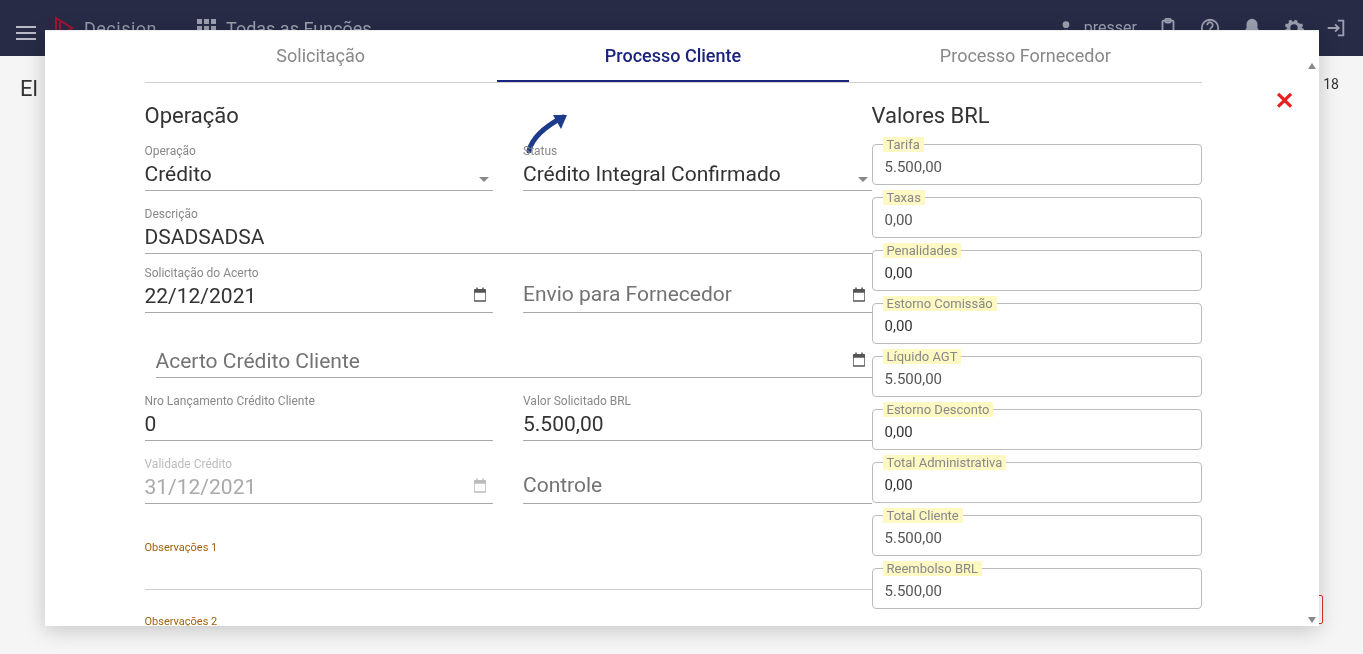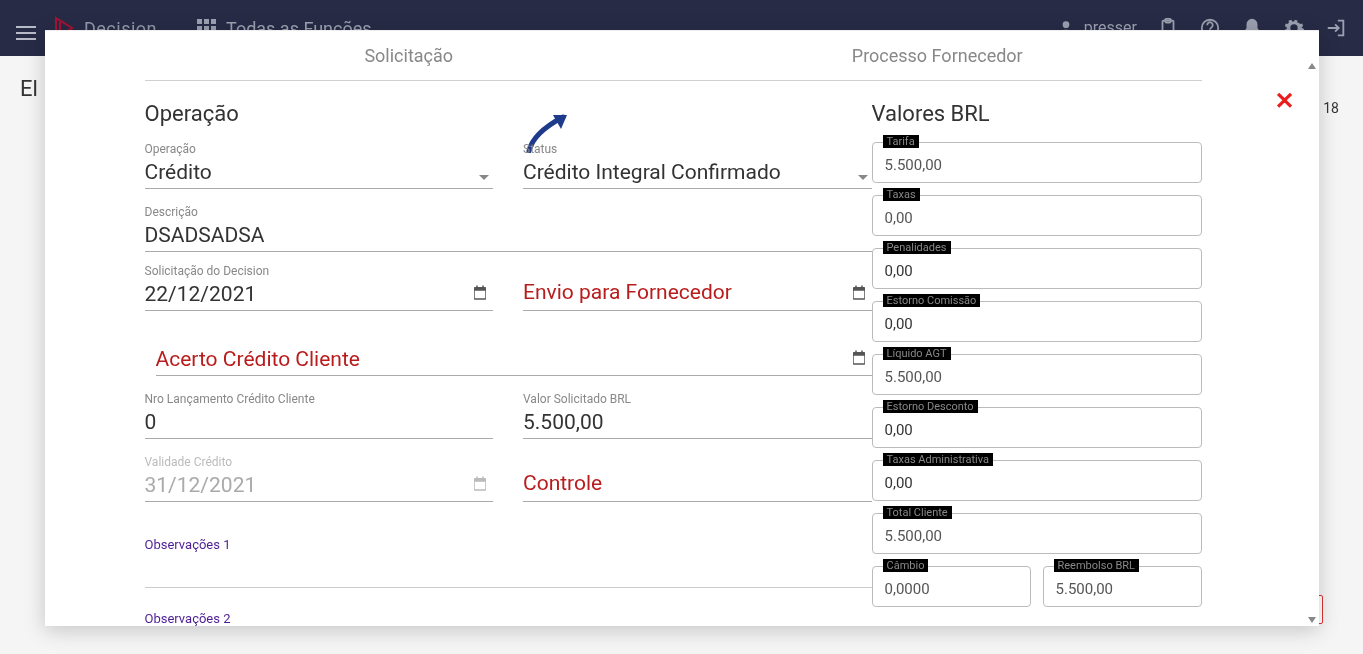--- a/index.html
+++ b/index.html
@@ -15,57 +15,57 @@
     .topbar-mid{margin-left:40px;display:flex;align-items:center;gap:10px;color:#9ca0b0}
     .apps-icon{display:grid;grid-template-columns:repeat(3,5px);grid-template-rows:repeat(3,5px);gap:2px}
     .apps-icon span{background:#9ca0b0;width:5px;height:5px}
     .topbar-title{font-size:18px}
     .topbar-right{margin-left:auto;display:flex;align-items:center;gap:20px;color:#9ca0b0}
     .user{display:flex;align-items:flex-start;gap:8px}
     .user-icon{width:20px;height:20px}
     .icon-btn{width:22px;height:22px;display:flex;align-items:center;justify-content:center;cursor:pointer}
     .page-bg{padding:20px 20px;color:#333;filter:blur(0px);position:relative;height:calc(100vh - 56px)}
     .page-bg h1{font-size:22px;font-weight:400;color:#333;margin-bottom:10px}
-    .bg-right{position:absolute;right:24px;top:44px;font-size:14px;color:#333}
+    .bg-right{position:absolute;right:24px;top:20px;font-size:14px;color:#333}
     .bg-btn{position:absolute;right:40px;bottom:30px;border:1px solid #d33;color:#d33;padding:6px 14px;font-size:13px;background:#fff;border-radius:2px}
     .modal-overlay{position:fixed;inset:0;display:flex;align-items:flex-start;justify-content:center;z-index:10}
     .modal{background:#fff;width:1274px;margin-top:30px;height:596px;position:relative;border-top:1px solid #eee;box-shadow:0 4px 20px rgba(0,0,0,0.2)}
     .modal-inner{overflow-y:auto;height:100%;padding:0 17px 20px 0}
     .tabs{display:flex;border-bottom:1px solid #d0d0d0;margin:0 100px;position:relative}
     .tab{flex:1;text-align:center;padding:14px 0;font-size:18px;color:#888;cursor:pointer}
     .tab.active{color:#1a237e;border-bottom:2px solid #1a237e;font-weight:500}
     .close-x{position:absolute;right:24px;top:56px;color:#e91e1e;font-size:24px;font-weight:bold;cursor:pointer}
     .content{display:flex;padding:20px 100px 0 100px;}
     .left-col{flex:1}
     .right-col{width:330px}
     .section-title{font-size:22px;font-weight:400;color:#333;margin-bottom:16px}
     .arrow-annot{position:absolute;top:82px;left:478px;pointer-events:none}
     .arrow-annot svg{width:48px;height:40px}
     .field-row{display:flex;gap:30px;margin-bottom:4px}
     .field{flex:1;position:relative;border-bottom:1px solid #aaa;margin-bottom:12px}
     .field-label{font-size:12px;color:#888;display:block;margin-bottom:2px}
     .field-value{font-size:21px;color:#333;padding:2px 0 4px 0;display:block;min-height:22px;border:none;background:transparent;width:100%;outline:none}
-    .field-placeholder{color:#b91c1c}
+    .field-placeholder{color:#737373}
     .field.disabled .field-value{color:#aaa}
     .field.disabled .field-label{color:#bbb}
     .dropdown-arrow{position:absolute;right:4px;bottom:8px;border-left:5px solid transparent;border-right:5px solid transparent;border-top:5px solid #888}
     .date-icon{position:absolute;right:4px;bottom:8px;width:18px;height:18px}
     .date-icon svg{width:18px;height:18px;fill:#555}
     .field.disabled .date-icon svg{fill:#bbb}
     .outlined-field{border:1px solid #bbb;border-radius:4px;padding:12px 12px 8px 12px;position:relative;margin-bottom:12px}
-    .outlined-label{position:absolute;top:-8px;left:10px;background:#000000;padding:0 4px;font-size:11px;color:#888}
+    .outlined-label{position:absolute;top:-8px;left:10px;background:#fef9c3;padding:0 4px;font-size:13px;color:#888}
     .outlined-value{font-size:15px;color:#333;border:none;background:transparent;width:100%;outline:none}
     .outlined-field.disabled .outlined-value{color:#555}
     .row-2{display:flex;gap:12px}
     .row-2 .outlined-field{flex:1}
     .vscroll{position:absolute;right:2px;top:32px;width:10px;height:560px;display:flex;flex-direction:column;align-items:center}
     .vscroll-up{border-left:4px solid transparent;border-right:4px solid transparent;border-bottom:6px solid #888;margin-bottom:4px}
     .vscroll-down{border-left:4px solid transparent;border-right:4px solid transparent;border-top:6px solid #888;margin-top:auto}
     .obs{margin-top:20px;border-bottom:1px solid #ccc;padding-bottom:34px}
-    .obs-label{font-size:13px;color:#4c1d95;}
+    .obs-label{font-size:11px;color:#a16207;}
   </style>
 </head>
 <body>
 
 <div class="topbar">
   <div class="topbar-left">
     <div class="hamburger">
         <span></span>
         <span></span>
         <span></span>
@@ -136,20 +136,21 @@
   <h1>El</h1>
   <div class="bg-right">18</div>
   <button class="bg-btn">Desconto Concedido</button>
 </div>
 
 <div class="modal-overlay">
   <div class="modal">
     <div class="modal-inner">
       <div class="tabs">
         <div class="tab">Solicitação</div>
+        <div class="tab active">Processo Cliente</div>
         <div class="tab">Processo Fornecedor</div>
       </div>
       <div class="close-x">✕</div>
       <div class="arrow-annot">
         <svg viewBox="0 0 48 40">
             <path d="M6 38 Q 10 20 40 4" fill="none" stroke="#1e3a8a" stroke-width="5" stroke-linecap="round"></path>
             <path d="M30 2 L44 2 L38 16 Z" fill="#1e3a8a"></path>
           </svg>
       </div>
 
@@ -170,21 +171,21 @@
             </div>
           </div>
 
           <div class="field">
             <span class="field-label">Descrição</span>
             <span class="field-value">DSADSADSA</span>
           </div>
 
           <div class="field-row">
             <div class="field">
-              <span class="field-label">Solicitação do Decision</span>
+              <span class="field-label">Solicitação do Acerto</span>
               <span class="field-value">22/12/2021</span>
               <span class="date-icon"><svg viewBox="0 0 24 24">
                     <path d="M5 4h2V2h2v2h6V2h2v2h2a1 1 0 011 1v15a1 1 0 01-1 1H5a1 1 0 01-1-1V5a1 1 0 011-1zm0 5v10h14V9H5z"></path>
                   </svg></span>
             </div>
             <div class="field" style="padding-top:14px;">
               <span class="field-value field-placeholder">Envio para Fornecedor</span>
               <span class="date-icon"><svg viewBox="0 0 24 24">
                     <path d="M5 4h2V2h2v2h6V2h2v2h2a1 1 0 011 1v15a1 1 0 01-1 1H5a1 1 0 01-1-1V5a1 1 0 011-1zm0 5v10h14V9H5z"></path>
                   </svg></span>
@@ -253,32 +254,28 @@
           </div>
           <div class="outlined-field disabled">
             <span class="outlined-label">Líquido AGT</span>
             <span class="outlined-value">5.500,00</span>
           </div>
           <div class="outlined-field">
             <span class="outlined-label">Estorno Desconto</span>
             <span class="outlined-value">0,00</span>
           </div>
           <div class="outlined-field">
-            <span class="outlined-label">Taxas Administrativa</span>
+            <span class="outlined-label">Total Administrativa</span>
             <span class="outlined-value">0,00</span>
           </div>
           <div class="outlined-field disabled">
             <span class="outlined-label">Total Cliente</span>
             <span class="outlined-value">5.500,00</span>
           </div>
           <div class="row-2">
-            <div class="outlined-field disabled">
-              <span class="outlined-label">Câmbio</span>
-              <span class="outlined-value">0,0000</span>
-            </div>
             <div class="outlined-field disabled">
               <span class="outlined-label">Reembolso BRL</span>
               <span class="outlined-value">5.500,00</span>
             </div>
           </div>
         </div>
       </div>
     </div>
     <div class="vscroll">
       <div class="vscroll-up"></div>

